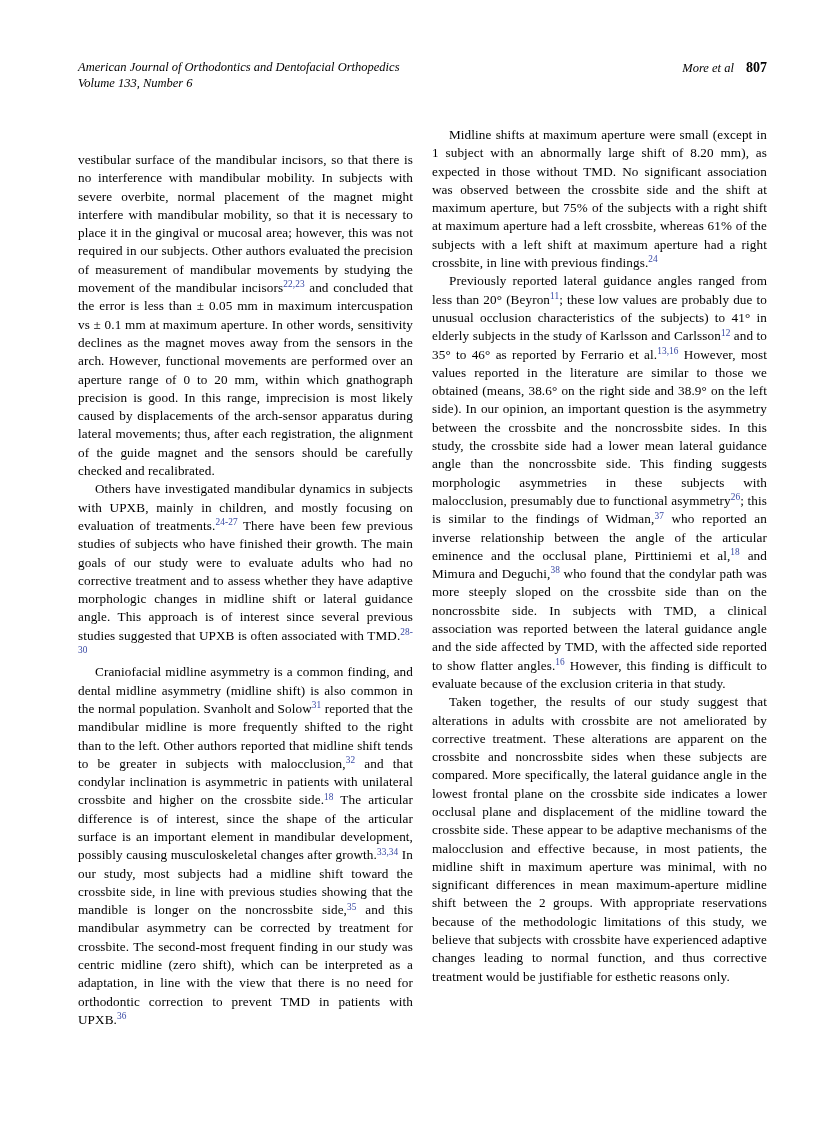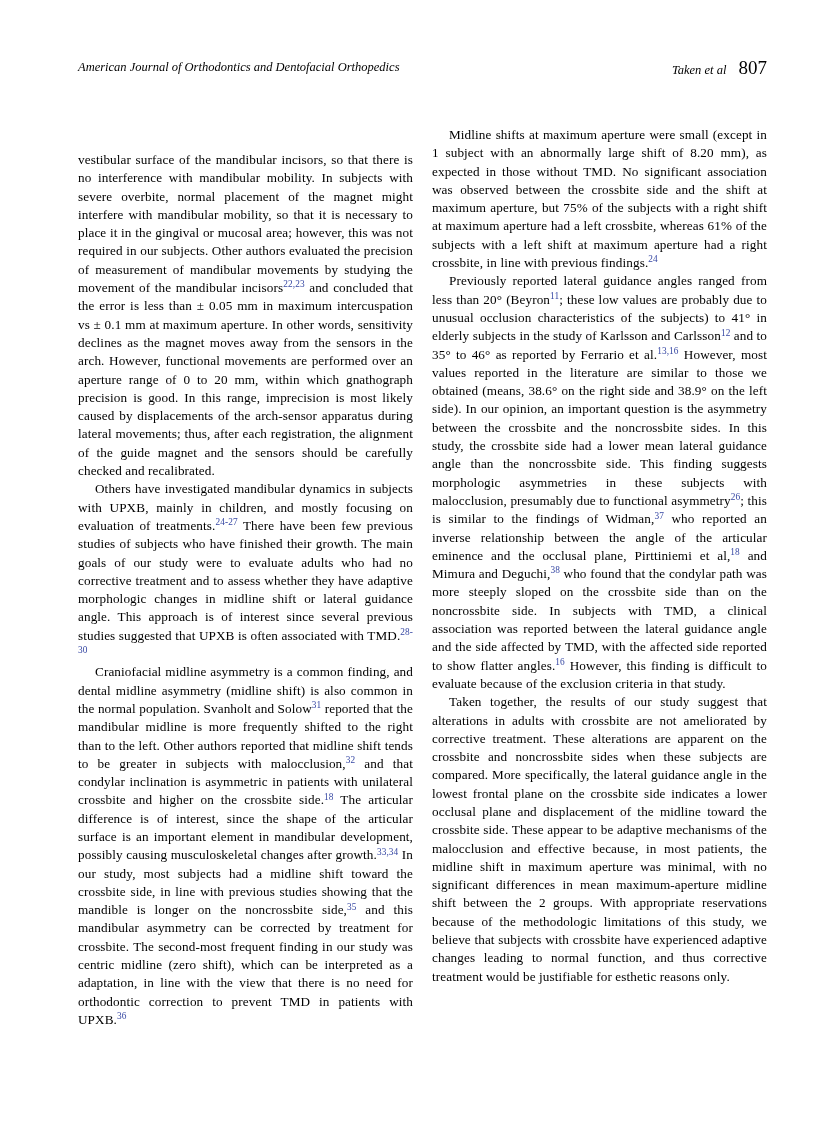--- a/index.html
+++ b/index.html
@@ -33,22 +33,22 @@
   .running-head-right {
     white-space: nowrap;
     font-size: 12.5px;
     line-height: 15.5px;
   }
   .authors {
     font-style: italic;
   }
   .page-number {
     font-style: normal;
-    font-weight: normal;
-    font-size: 19px;
+    font-weight: bold;
+    font-size: 14px;
     margin-left: 9px;
   }
   .columns {
     position: absolute;
     top: 126px;
     left: 78px;
     width: 689px;
     display: flex;
     gap: 19px;
   }
@@ -77,23 +77,24 @@
   }
 </style>
 </head>
 <body>
 
 <div class="page">
 
   <div class="running-head">
     <div class="running-head-left">
       <div>American Journal of Orthodontics and Dentofacial Orthopedics</div>
+      <div>Volume 133, Number 6</div>
     </div>
     <div class="running-head-right">
-      <span class="authors">Taken et al</span>
+      <span class="authors">More et al</span>
       <span class="page-number">807</span>
     </div>
   </div>
 
   <div class="columns">
     <div class="column">
         <p class="para no-indent">vestibular surface of the mandibular incisors, so that there is no interference with mandibular mobility. In subjects with severe overbite, normal placement of the magnet might interfere with mandibular mobility, so that it is necessary to place it in the gingival or mucosal area; however, this was not required in our subjects. Other authors evaluated the precision of measurement of mandibular movements by studying the movement of the mandibular incisors<sup class="cite">22,23</sup> and concluded that the error is less than ± 0.05 mm in maximum intercuspation vs ± 0.1 mm at maximum aperture. In other words, sensitivity declines as the magnet moves away from the sensors in the arch. However, functional movements are performed over an aperture range of 0 to 20 mm, within which gnathograph precision is good. In this range, imprecision is most likely caused by displacements of the arch-sensor apparatus during lateral movements; thus, after each registration, the alignment of the guide magnet and the sensors should be carefully checked and recalibrated.</p>
         <p class="para">Others have investigated mandibular dynamics in subjects with UPXB, mainly in children, and mostly focusing on evaluation of treatments.<sup class="cite">24-27</sup> There have been few previous studies of subjects who have finished their growth. The main goals of our study were to evaluate adults who had no corrective treatment and to assess whether they have adaptive morphologic changes in midline shift or lateral guidance angle. This approach is of interest since several previous studies suggested that UPXB is often associated with TMD.<sup class="cite">28-30</sup></p>
         <p class="para">Craniofacial midline asymmetry is a common finding, and dental midline asymmetry (midline shift) is also common in the normal population. Svanholt and Solow<sup class="cite">31</sup> reported that the mandibular midline is more frequently shifted to the right than to the left. Other authors reported that midline shift tends to be greater in subjects with malocclusion,<sup class="cite">32</sup> and that condylar inclination is asymmetric in patients with unilateral crossbite and higher on the crossbite side.<sup class="cite">18</sup> The articular difference is of interest, since the shape of the articular surface is an important element in mandibular development, possibly causing musculoskeletal changes after growth.<sup class="cite">33,34</sup> In our study, most subjects had a midline shift toward the crossbite side, in line with previous studies showing that the mandible is longer on the noncrossbite side,<sup class="cite">35</sup> and this mandibular asymmetry can be corrected by treatment for crossbite. The second-most frequent finding in our study was centric midline (zero shift), which can be interpreted as a adaptation, in line with the view that there is no need for orthodontic correction to prevent TMD in patients with UPXB.<sup class="cite">36</sup></p>
       </div>

